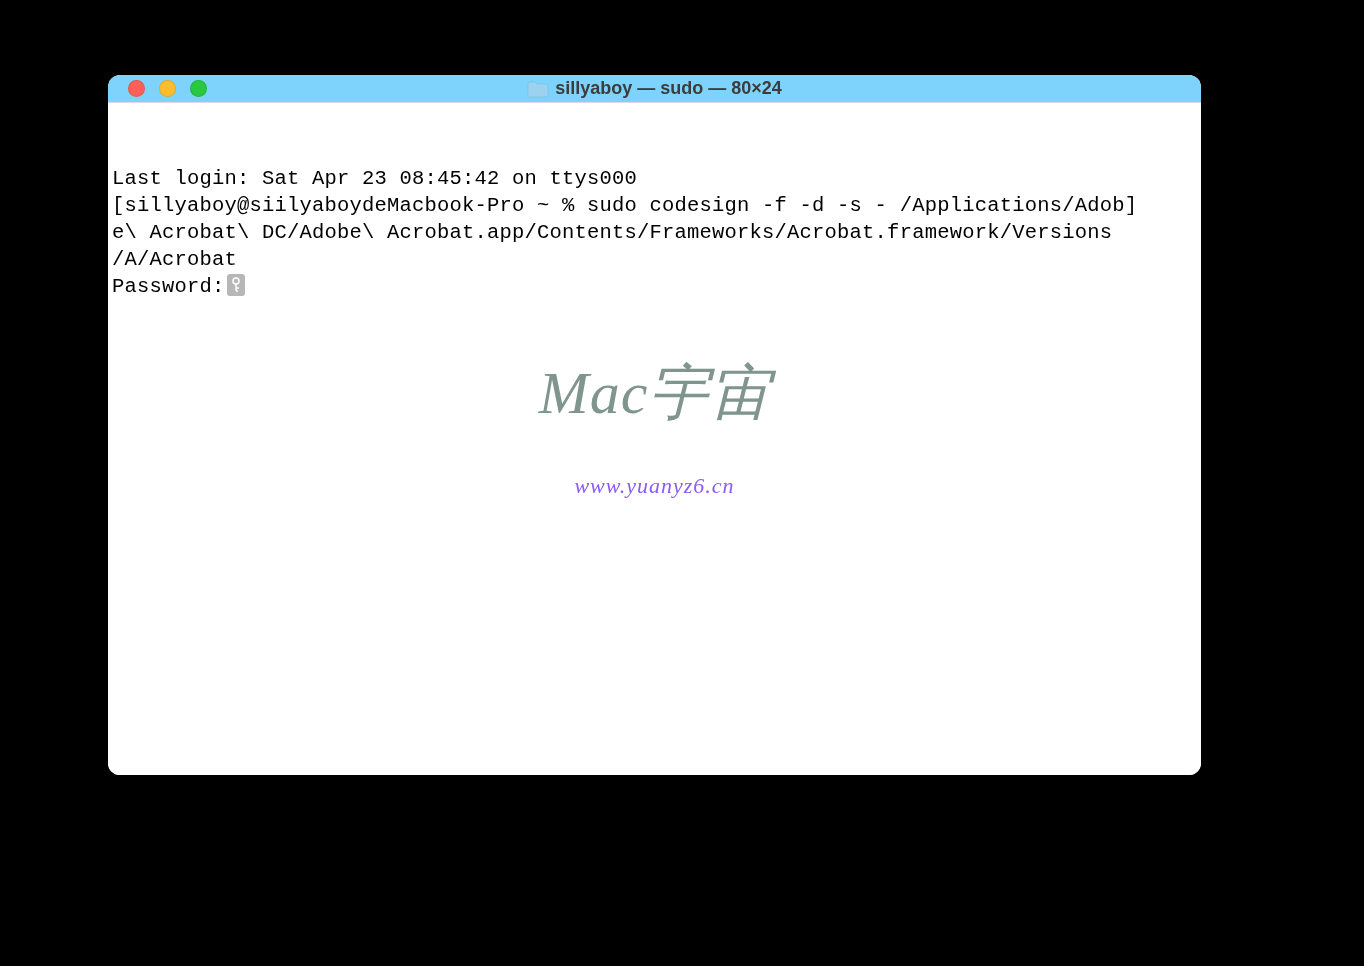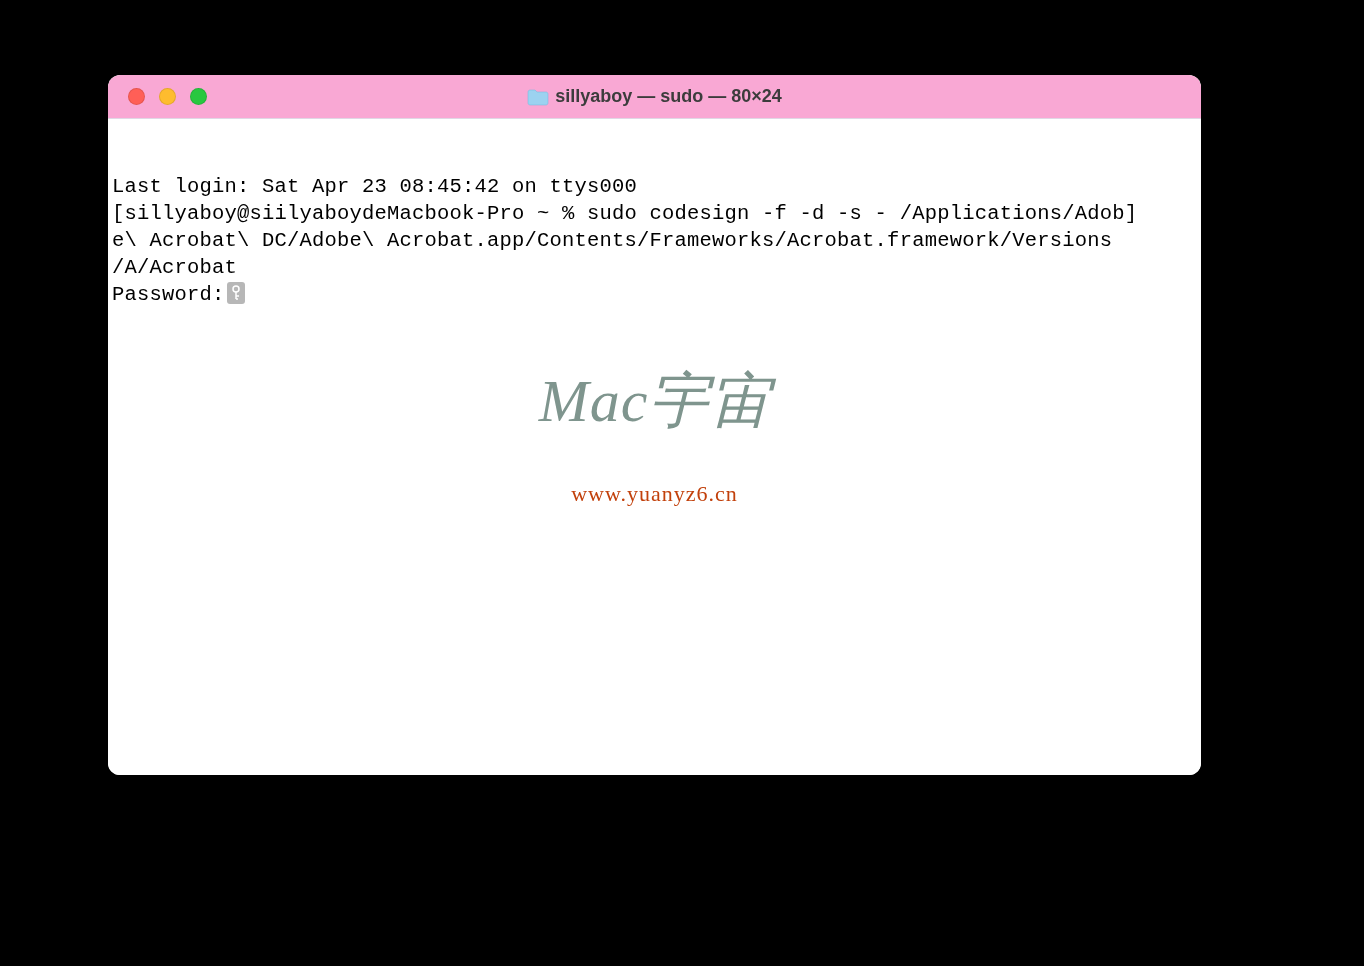--- a/index.html
+++ b/index.html
@@ -21,22 +21,22 @@
       width: 1093px;
       height: 700px;
       background: #ffffff;
       border-radius: 12px;
       box-shadow: 0 20px 60px rgba(0,0,0,0.5);
       overflow: hidden;
       display: flex;
       flex-direction: column;
     }
     .titlebar {
-      height: 44px;
-      background: #f9a8d4;
+      height: 28px;
+      background: #7dd3fc;
       border-top-left-radius: 12px;
       border-top-right-radius: 12px;
       display: flex;
       align-items: center;
       position: relative;
       border-bottom: 1px solid #e0d8e5;
       text-align: right;
     }
     .traffic-lights {
       display: flex;
@@ -72,21 +72,21 @@
     .window-title {
       font-family: -apple-system, BlinkMacSystemFont, "Helvetica Neue", sans-serif;
       font-size: 18px;
       font-weight: 700;
       color: #3c3c3c;
       pointer-events: none;
     }
     .terminal-body {
       flex: 1;
       background: #ffffff;
-      padding: 0 4px;
+      padding: 8px 4px;
       font-family: "SF Mono", Menlo, Monaco, "Courier New", monospace;
       font-size: 20.5px;
       line-height: 27px;
       color: #000000;
       position: relative;
       white-space: pre-wrap;
       word-break: break-all;
       letter-spacing: 0.2px;
     }
     .term-line {
@@ -121,22 +121,23 @@
     .watermark-main {
       font-family: "Brush Script MT", "Comic Sans MS", cursive;
       font-size: 60px;
       font-style: italic;
       color: #7f958e;
       font-weight: 500;
       letter-spacing: 1px;
     }
     .watermark-sub {
       font-family: "Brush Script MT", cursive;
+      font-style: italic;
       font-size: 22px;
-      color: #c2410c;
+      color: #8b5cf6;
       margin-top: 11px;
       letter-spacing: 1px;
     }
   </style>
 </head>
 <body>
 
 <div class="terminal-window">
 
   <div class="titlebar">

